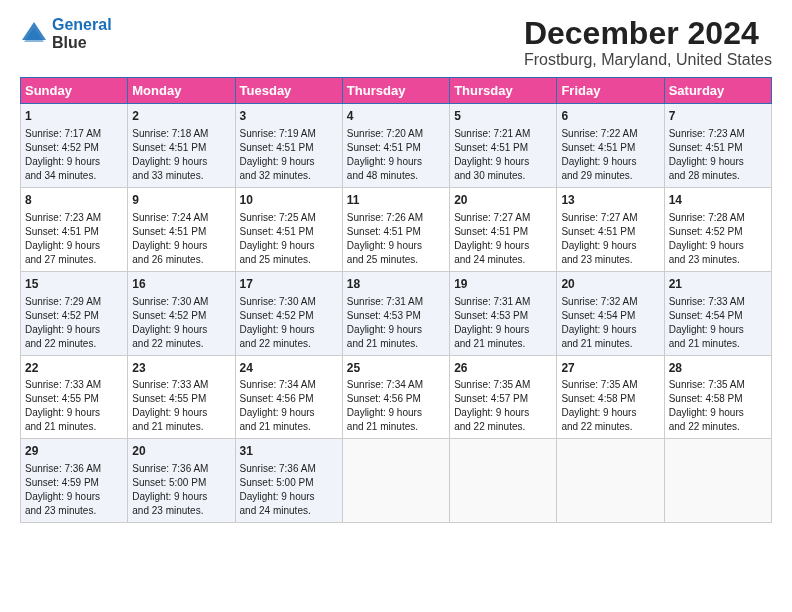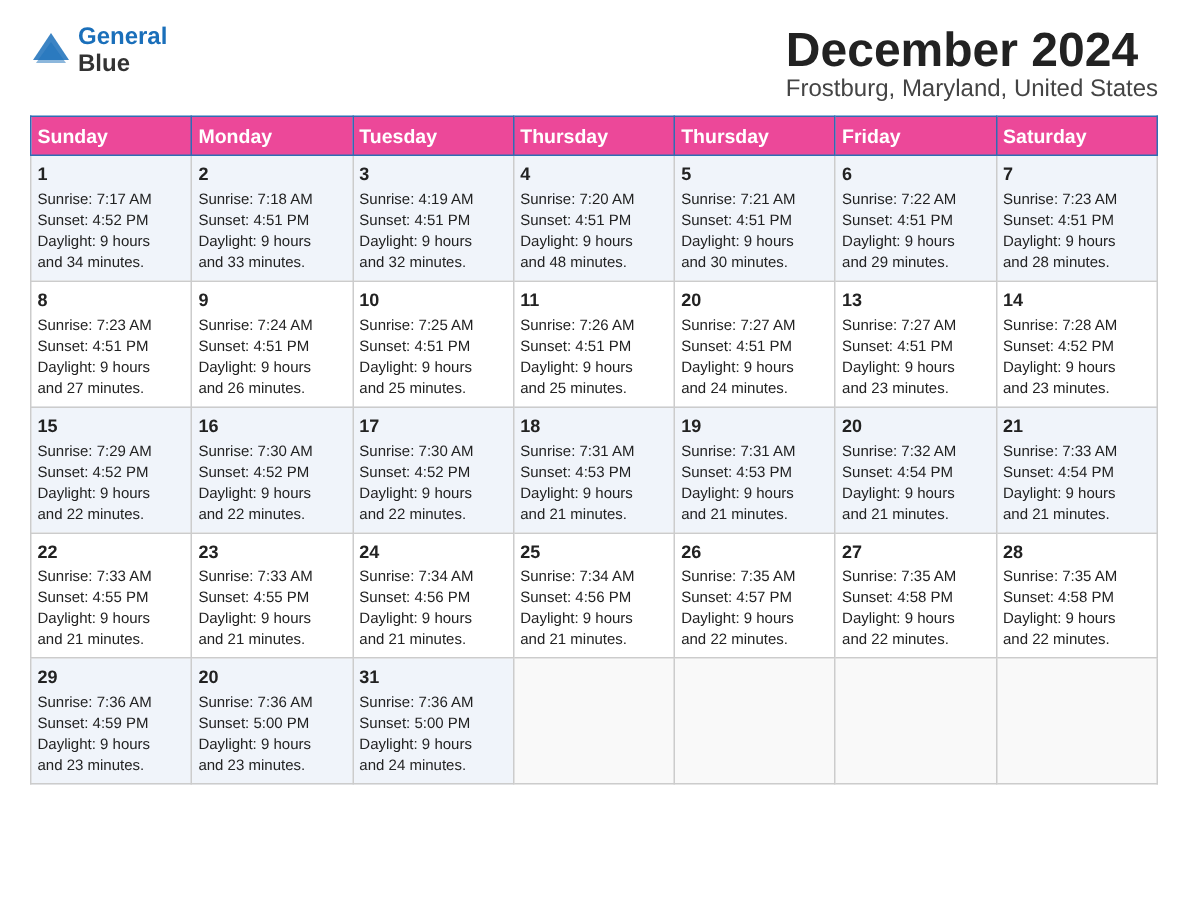--- a/index.html
+++ b/index.html
@@ -135,21 +135,21 @@
           </td>
           <td>
             <span class="day-num">2</span>
             <div>Sunrise: 7:18 AM</div>
             <div>Sunset: 4:51 PM</div>
             <div>Daylight: 9 hours</div>
             <div>and 33 minutes.</div>
           </td>
           <td>
             <span class="day-num">3</span>
-            <div>Sunrise: 4:19 AM</div>
+            <div>Sunrise: 7:19 AM</div>
             <div>Sunset: 4:51 PM</div>
             <div>Daylight: 9 hours</div>
             <div>and 32 minutes.</div>
           </td>
           <td>
             <span class="day-num">4</span>
             <div>Sunrise: 7:20 AM</div>
             <div>Sunset: 4:51 PM</div>
             <div>Daylight: 9 hours</div>
             <div>and 48 minutes.</div>

